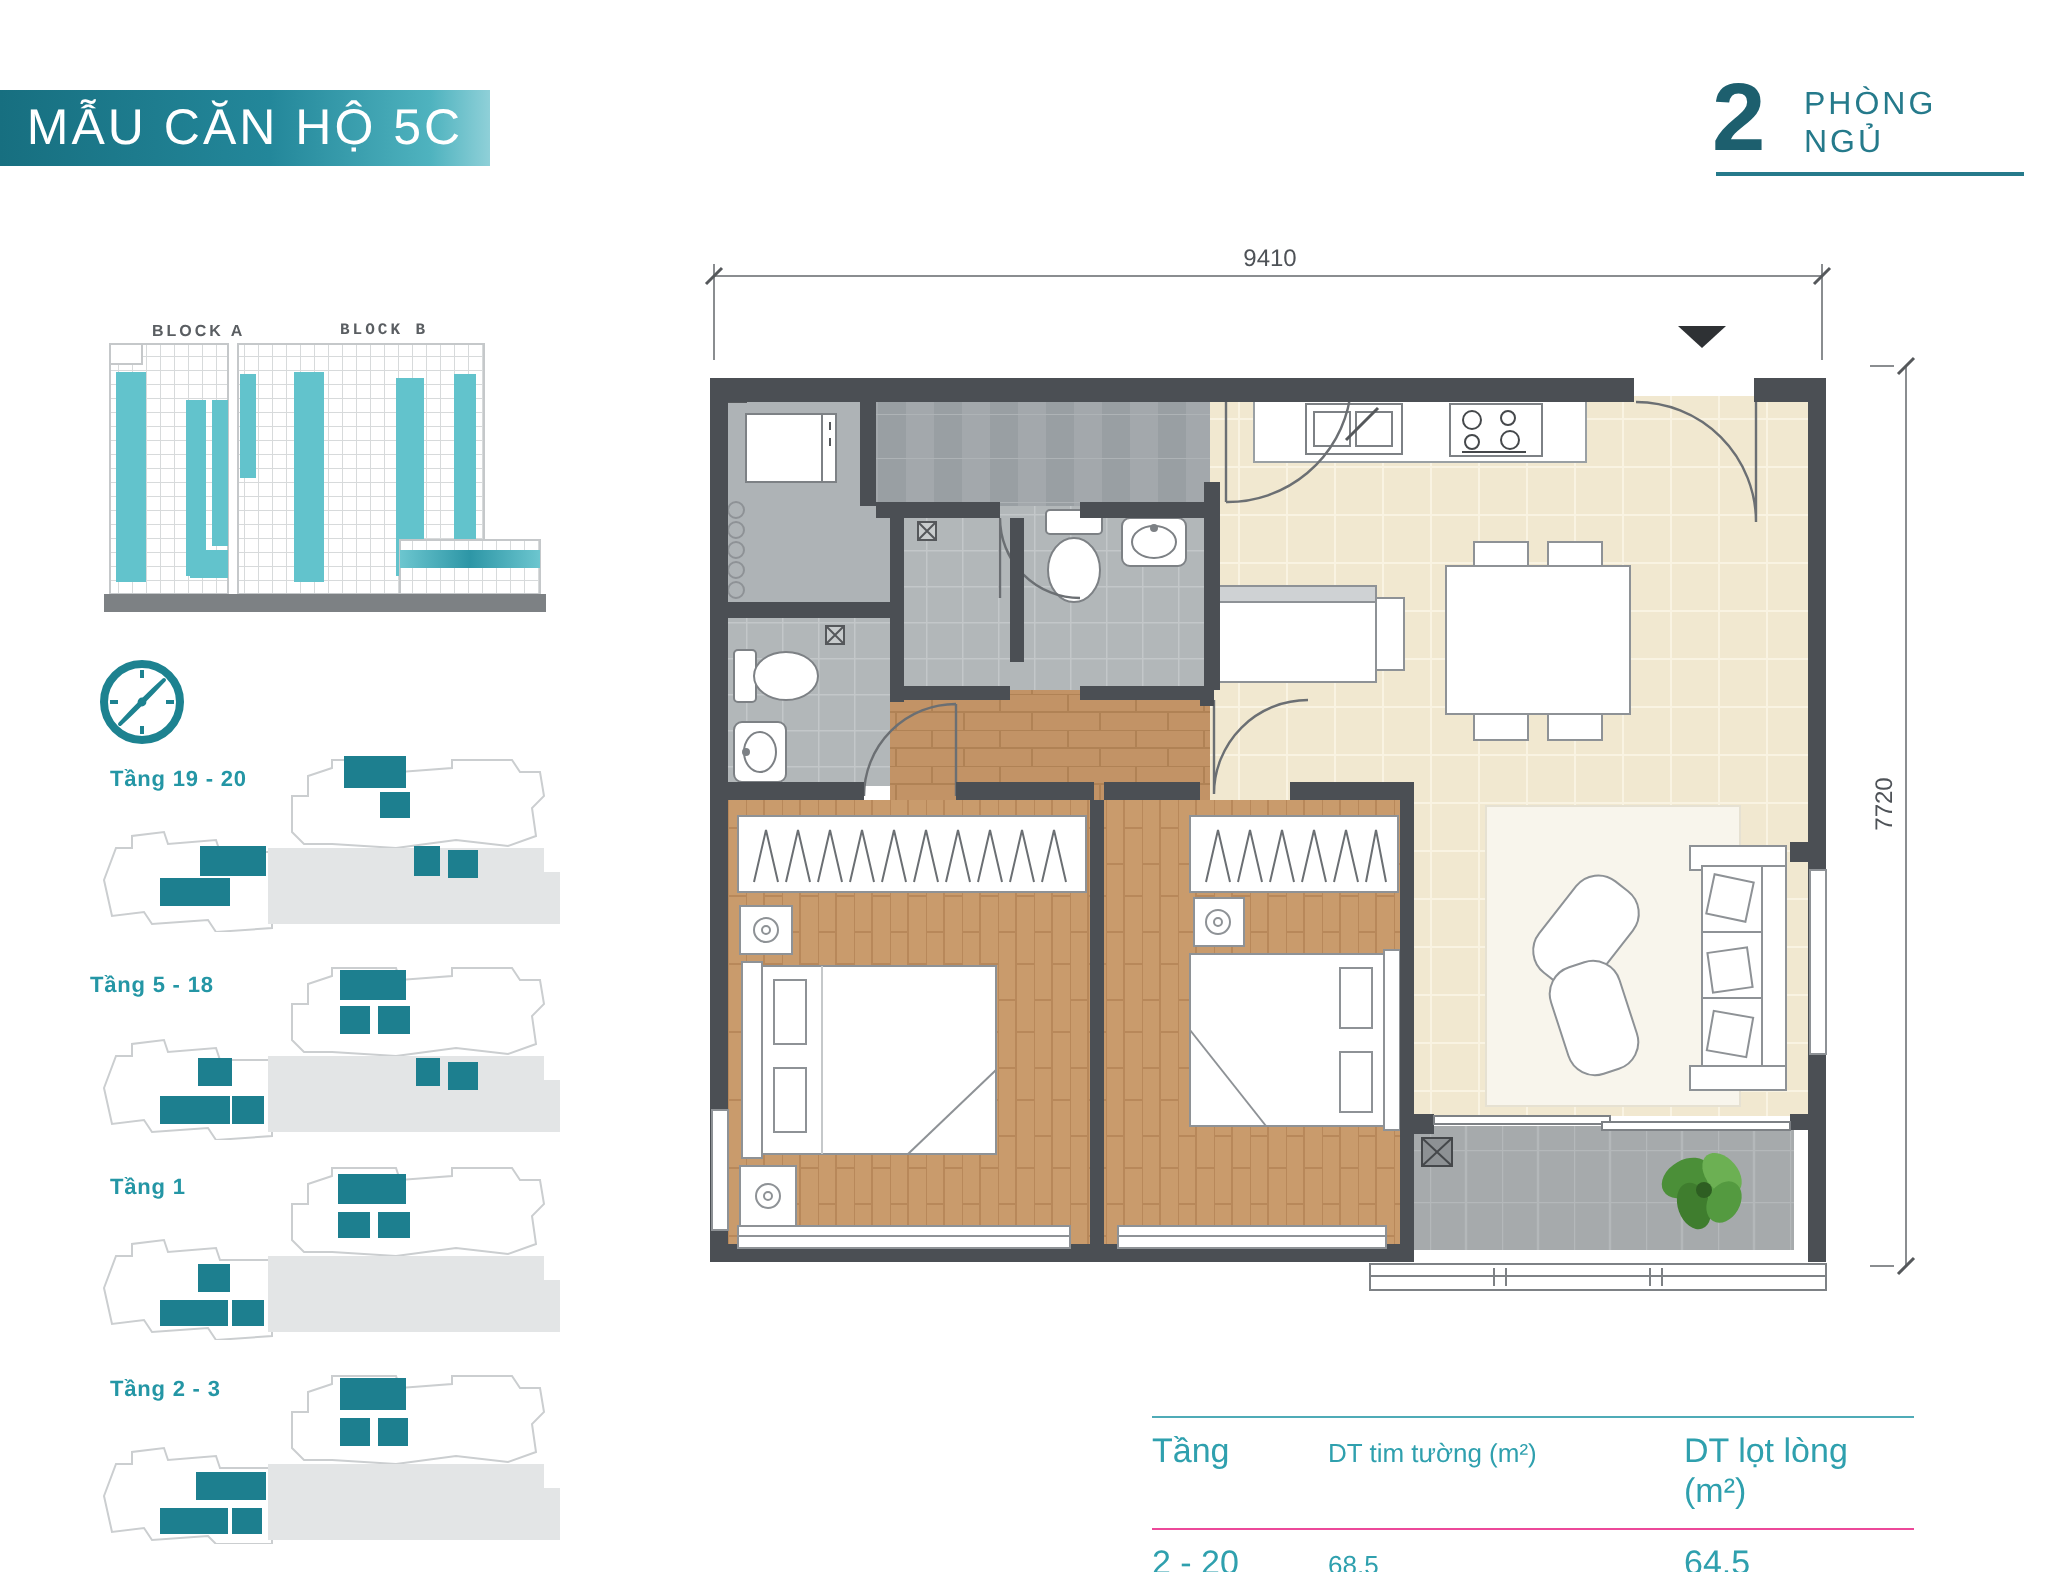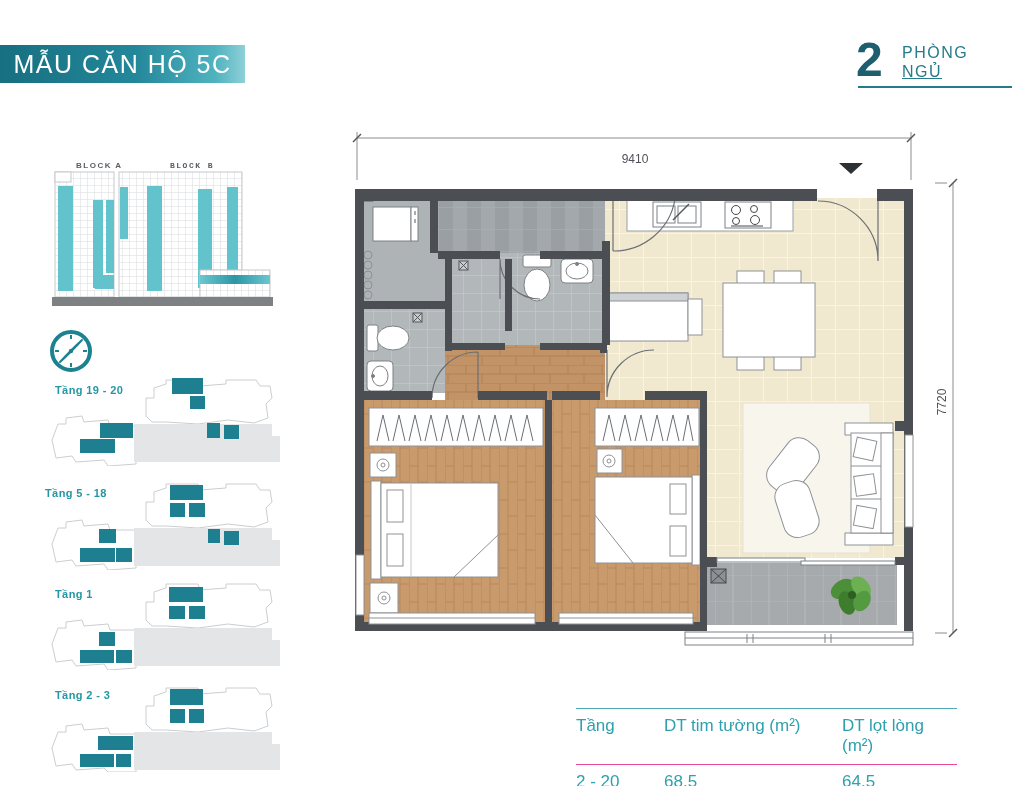--- a/index.html
+++ b/index.html
@@ -7,40 +7,40 @@
        font-family:"Liberation Sans","DejaVu Sans",sans-serif;}
   .abs{position:absolute;}
   
   .banner{left:0;top:45px;width:245px;height:38px;
     background:linear-gradient(90deg,#176f80 0%,#23879a 55%,#4fb3bf 88%,#8fd0d8 100%);
     display:flex;align-items:center;justify-content:center;}
   .banner-text{color:#fff;font-size:25px;letter-spacing:1.5px;font-weight:400;}
   
   .unit-num{left:856px;top:36px;font-size:48px;font-weight:700;color:#1d5f6e;line-height:1;}
   .unit-l1{left:902px;top:44px;font-size:16px;color:#257a8b;letter-spacing:1.5px;}
-  .unit-l2{left:902px;top:63px;font-size:16px;color:#257a8b;letter-spacing:1.5px;text-decoration:underline;}
+  .unit-l2{left:902px;top:63px;font-size:16px;color:#257a8b;letter-spacing:1.5px;}
   .unit-rule{left:858px;top:86px;width:154px;height:0;border-top:2px solid #257a8b;}
   
   .blocklabel{font-size:8px;font-weight:700;color:#5a5e62;letter-spacing:1.5px;}
   
   .floorlabel{font-size:11px;font-weight:700;color:#2496a5;letter-spacing:.4px;}
   
   .dimtext{font-size:12px;color:#4e5257;}
-  .dim-w{left:570px;top:122px;width:130px;text-align:center;margin-top:30px;}
+  .dim-w{left:570px;top:122px;width:130px;text-align:center;}
   .dim-h{left:912px;top:395px;width:60px;text-align:center;transform:rotate(-90deg);transform-origin:center;}
   
   .entry-arrow{left:839px;top:163px;width:0;height:0;
     border-left:12px solid transparent;border-right:12px solid transparent;border-top:11px solid #2e3134;}
   
   .spec-table{left:576px;top:708px;width:381px;color:#2fa0ae;}
   .spec-row{display:flex;align-items:baseline;}
   .spec-head{border-top:1px solid #4fabb7;border-bottom:1px solid #ec4899;padding:7px 0 8px 0;}
   .spec-data{border-bottom:1px solid #4fabb7;padding:7px 0 9px 0;}
   .c1{width:88px;font-size:17px;}
-  .c2{width:178px;font-size:17px;}
+  .c2{width:178px;font-size:13px;}
   .c3{width:115px;font-size:17px;}
   svg{display:block;}
 </style>
 </head>
 <body>
 
 <div class="abs banner">
   <span class="banner-text">MẪU CĂN HỘ 5C</span>
 </div>
 

